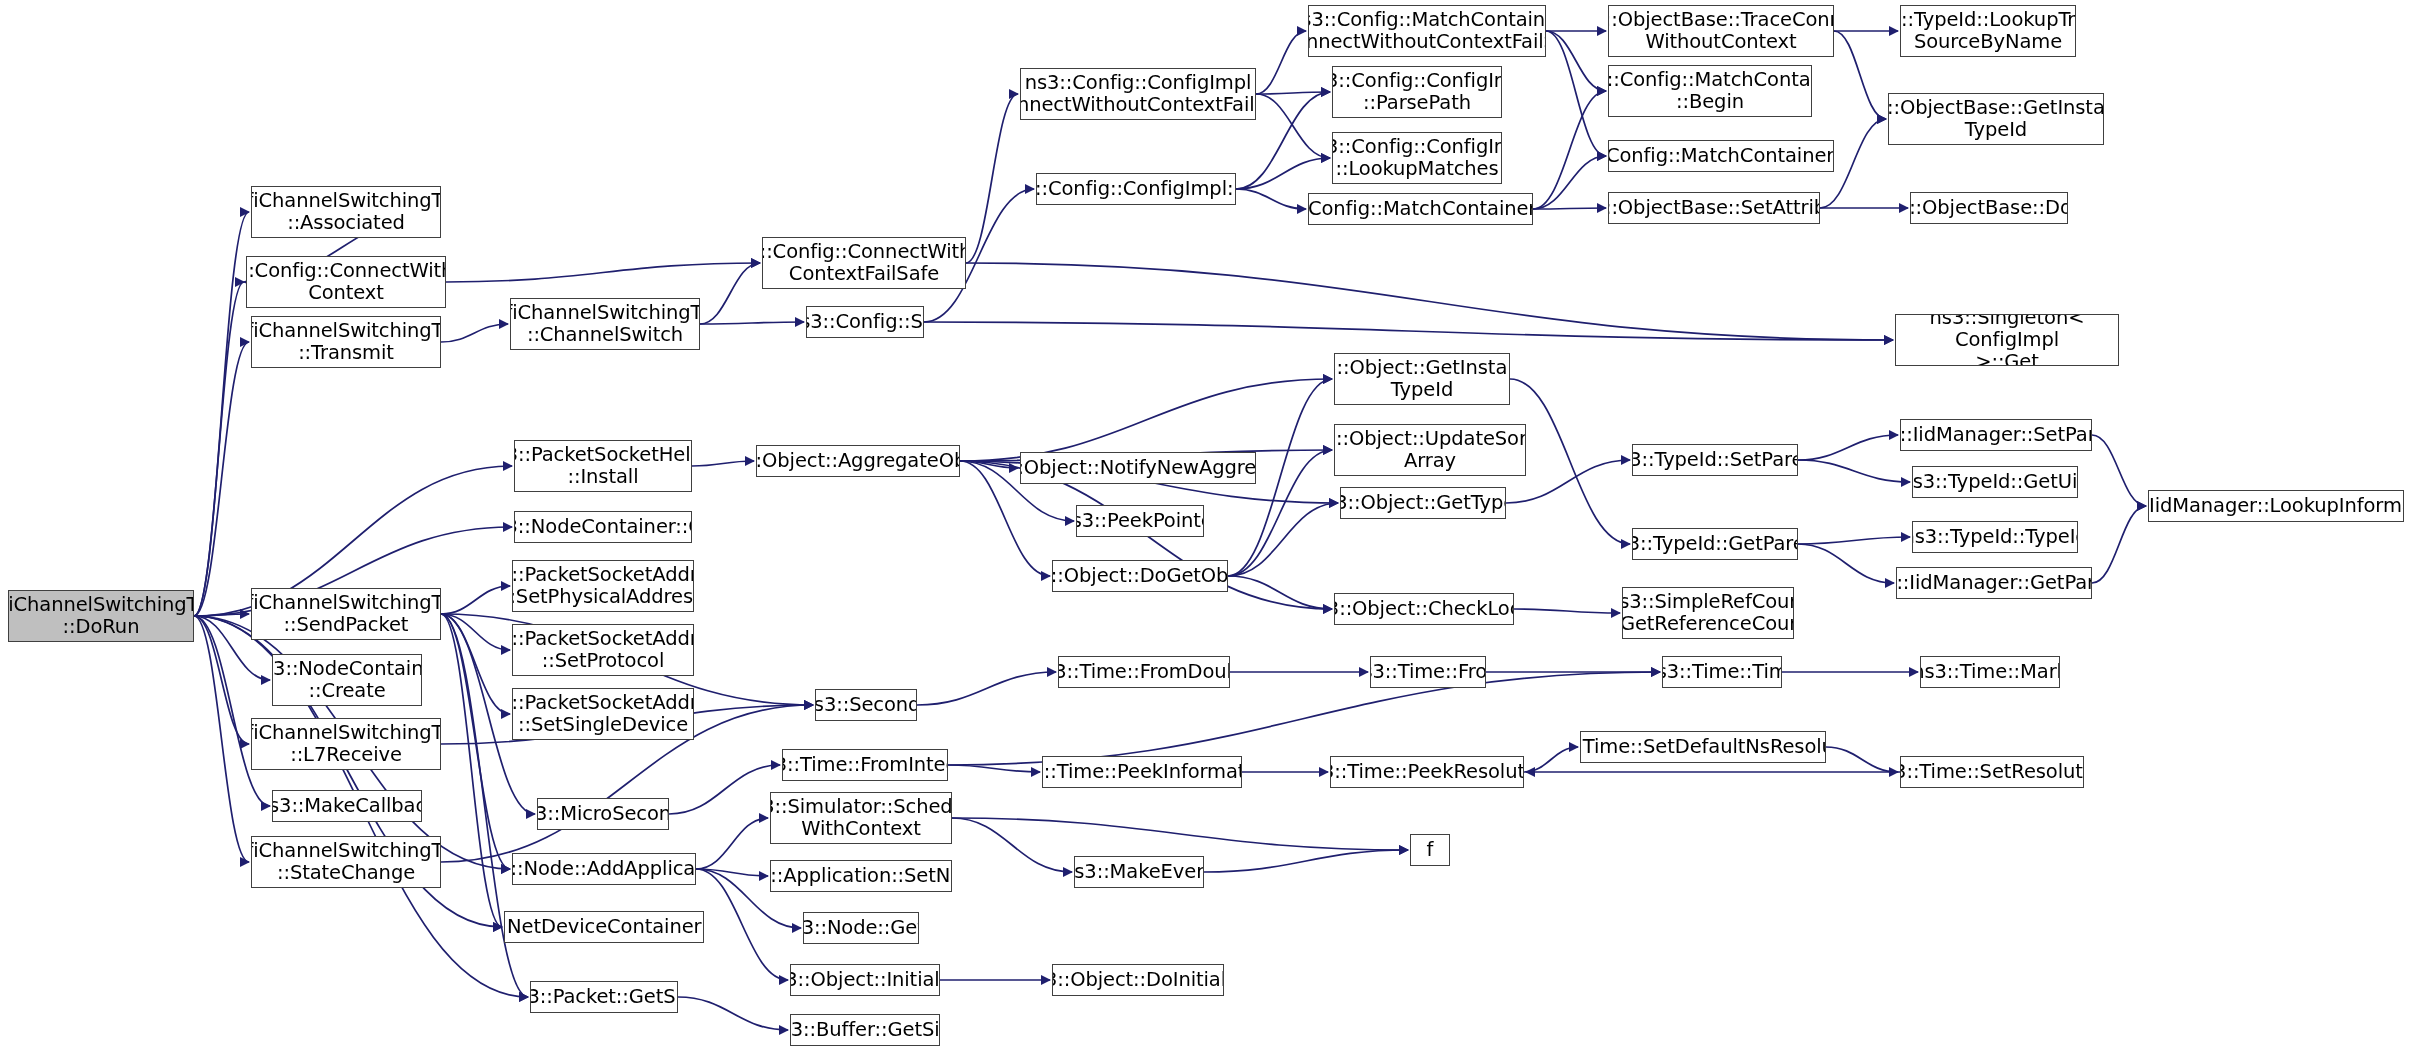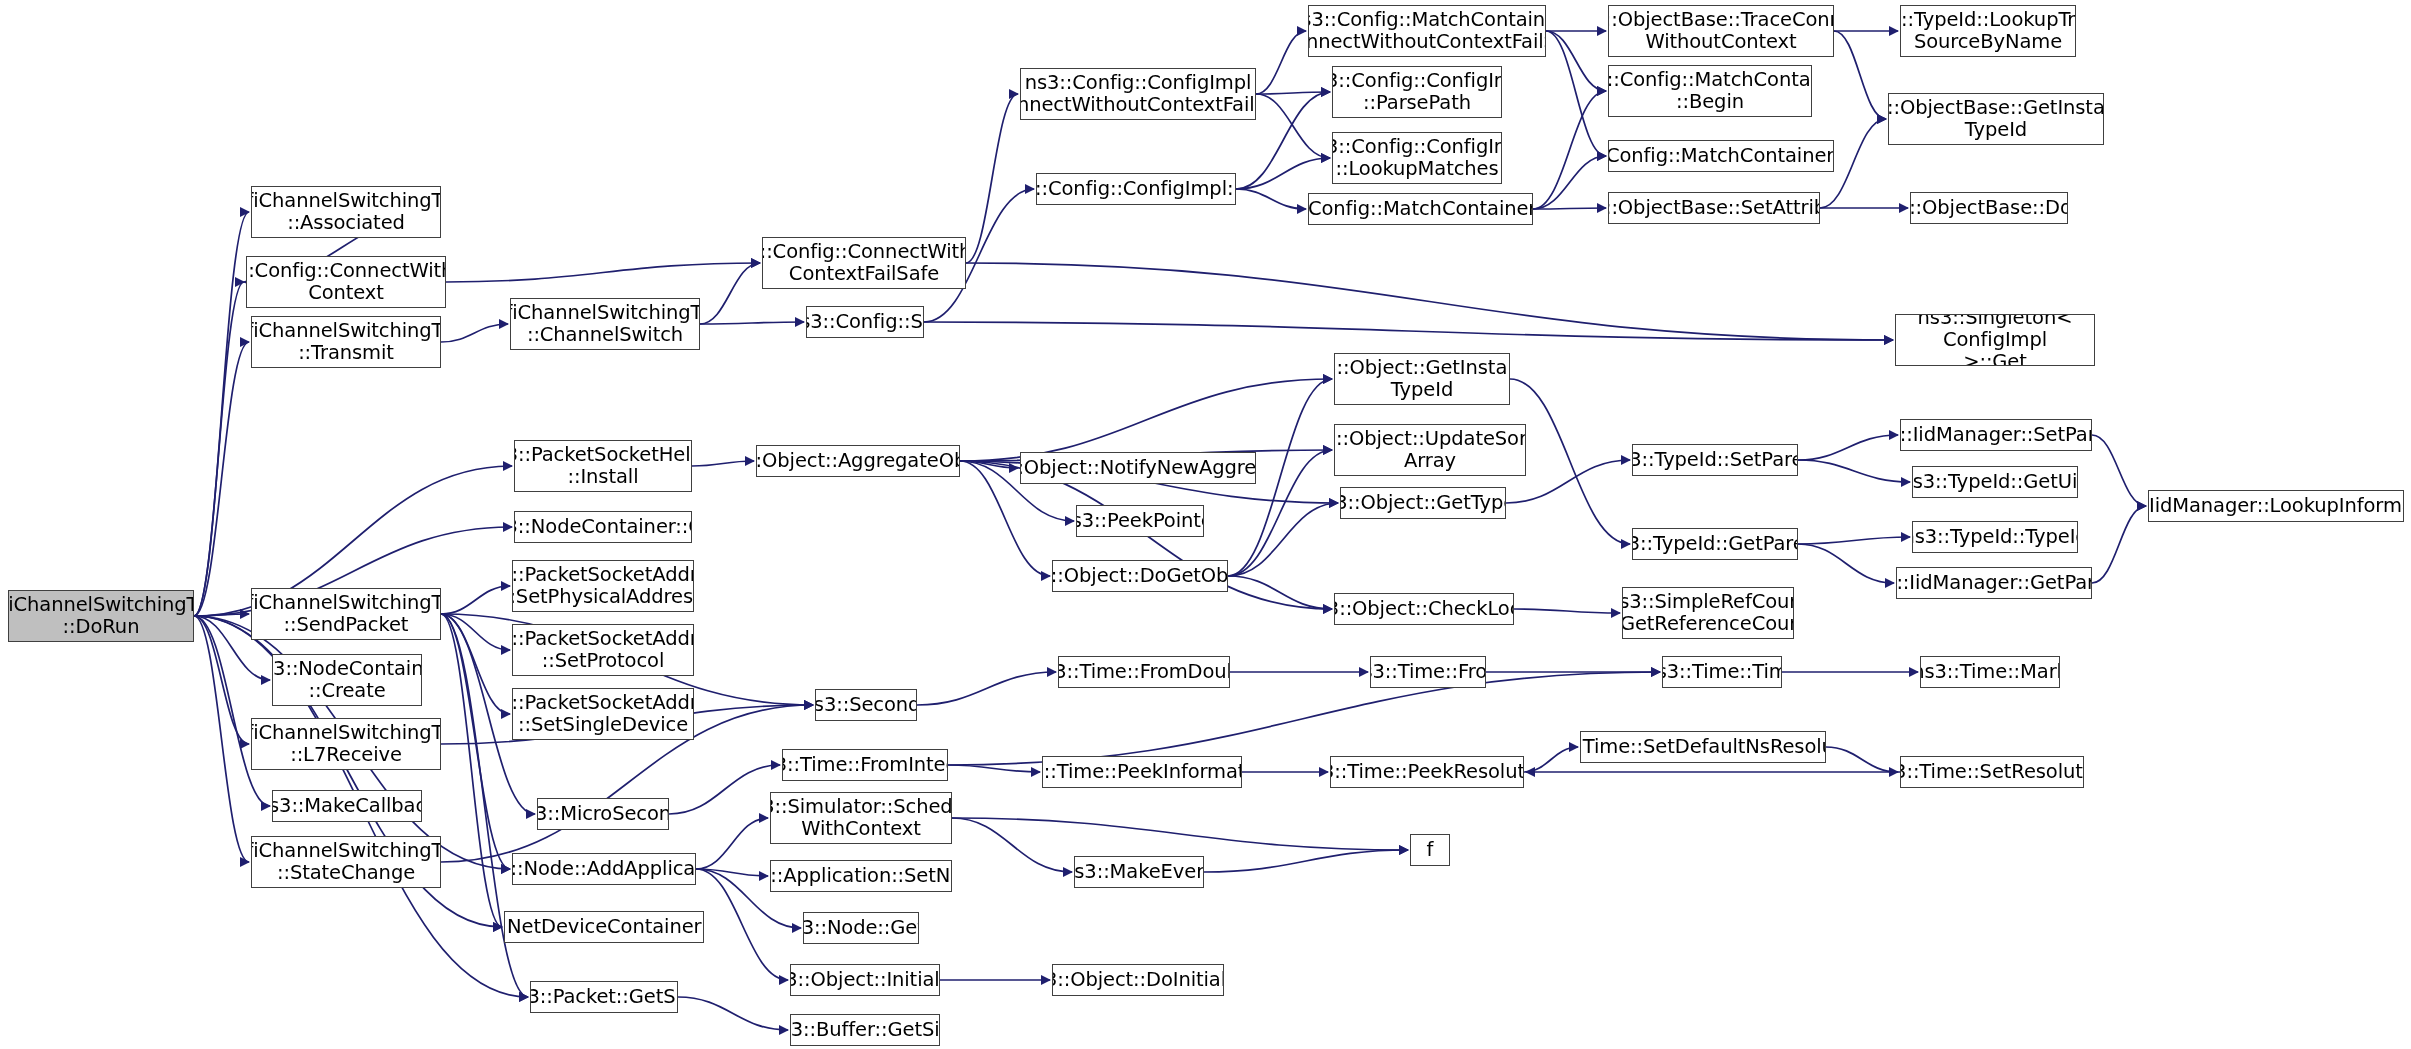--- a/index.html
+++ b/index.html
@@ -207,21 +207,21 @@
 WithoutContext</div>
       <div class="node" style="left: 1608px; top: 65px; width: 204px; height: 52px;">ns3::Config::MatchContainer
 ::Begin</div>
       <div class="node" style="left: 1608px; top: 140px; width: 226px; height: 32px;">ns3::Config::MatchContainer::End</div>
       <div class="node" style="left: 1608px; top: 192px; width: 212px; height: 32px;">ns3::ObjectBase::SetAttribute</div>
       <div class="node" style="left: 1900px; top: 5px; width: 176px; height: 52px;">ns3::TypeId::LookupTrace
 SourceByName</div>
       <div class="node" style="left: 1888px; top: 93px; width: 216px; height: 52px;">ns3::ObjectBase::GetInstance
 TypeId</div>
       <div class="node" style="left: 1910px; top: 192px; width: 158px; height: 32px;">ns3::ObjectBase::DoSet</div>
-      <div class="node" style="left: 1895px; top: 314px; width: 200px; height: 52px;">ns3::Singleton&lt; ConfigImpl
+      <div class="node" style="left: 1895px; top: 314px; width: 224px; height: 52px;">ns3::Singleton&lt; ConfigImpl
 &gt;::Get</div>
       <div class="node" style="left: 1334px; top: 353px; width: 176px; height: 52px;">ns3::Object::GetInstance
 TypeId</div>
       <div class="node" style="left: 1334px; top: 424px; width: 192px; height: 52px;">ns3::Object::UpdateSorted
 Array</div>
       <div class="node" style="left: 1340px; top: 487px; width: 166px; height: 32px;">ns3::Object::GetTypeId</div>
       <div class="node" style="left: 1020px; top: 452px; width: 236px; height: 32px;">ns3::Object::NotifyNewAggregate</div>
       <div class="node" style="left: 1076px; top: 505px; width: 128px; height: 32px;">ns3::PeekPointer</div>
       <div class="node" style="left: 1334px; top: 593px; width: 180px; height: 32px;">ns3::Object::CheckLoose</div>
       <div class="node" style="left: 1632px; top: 444px; width: 166px; height: 32px;">ns3::TypeId::SetParent</div>

